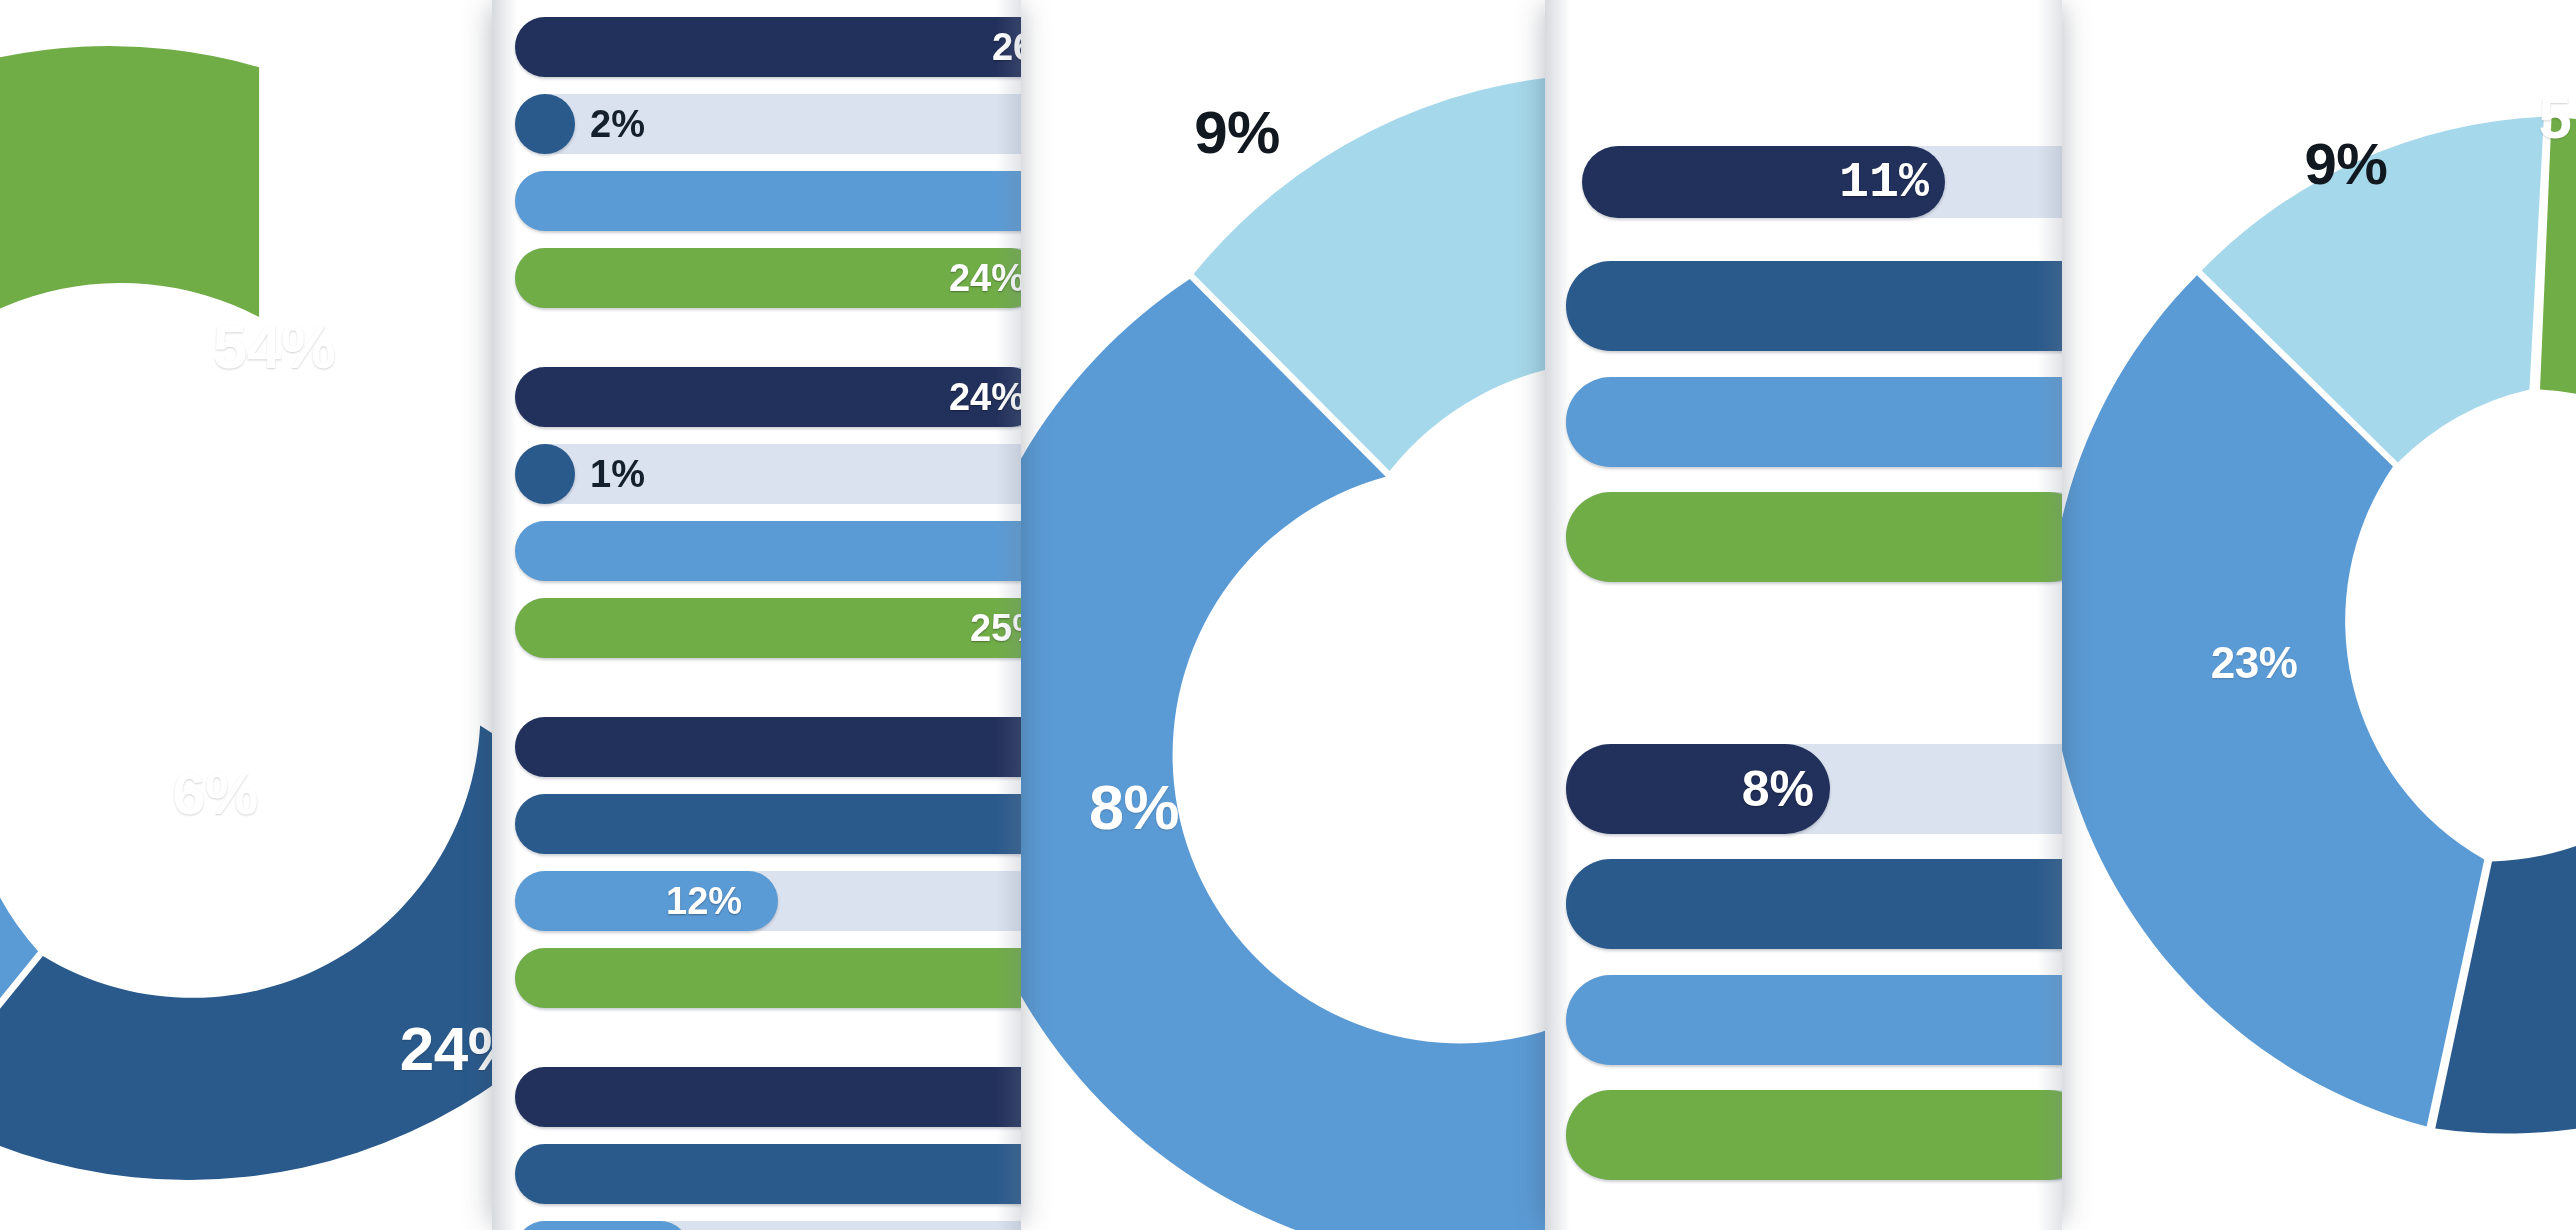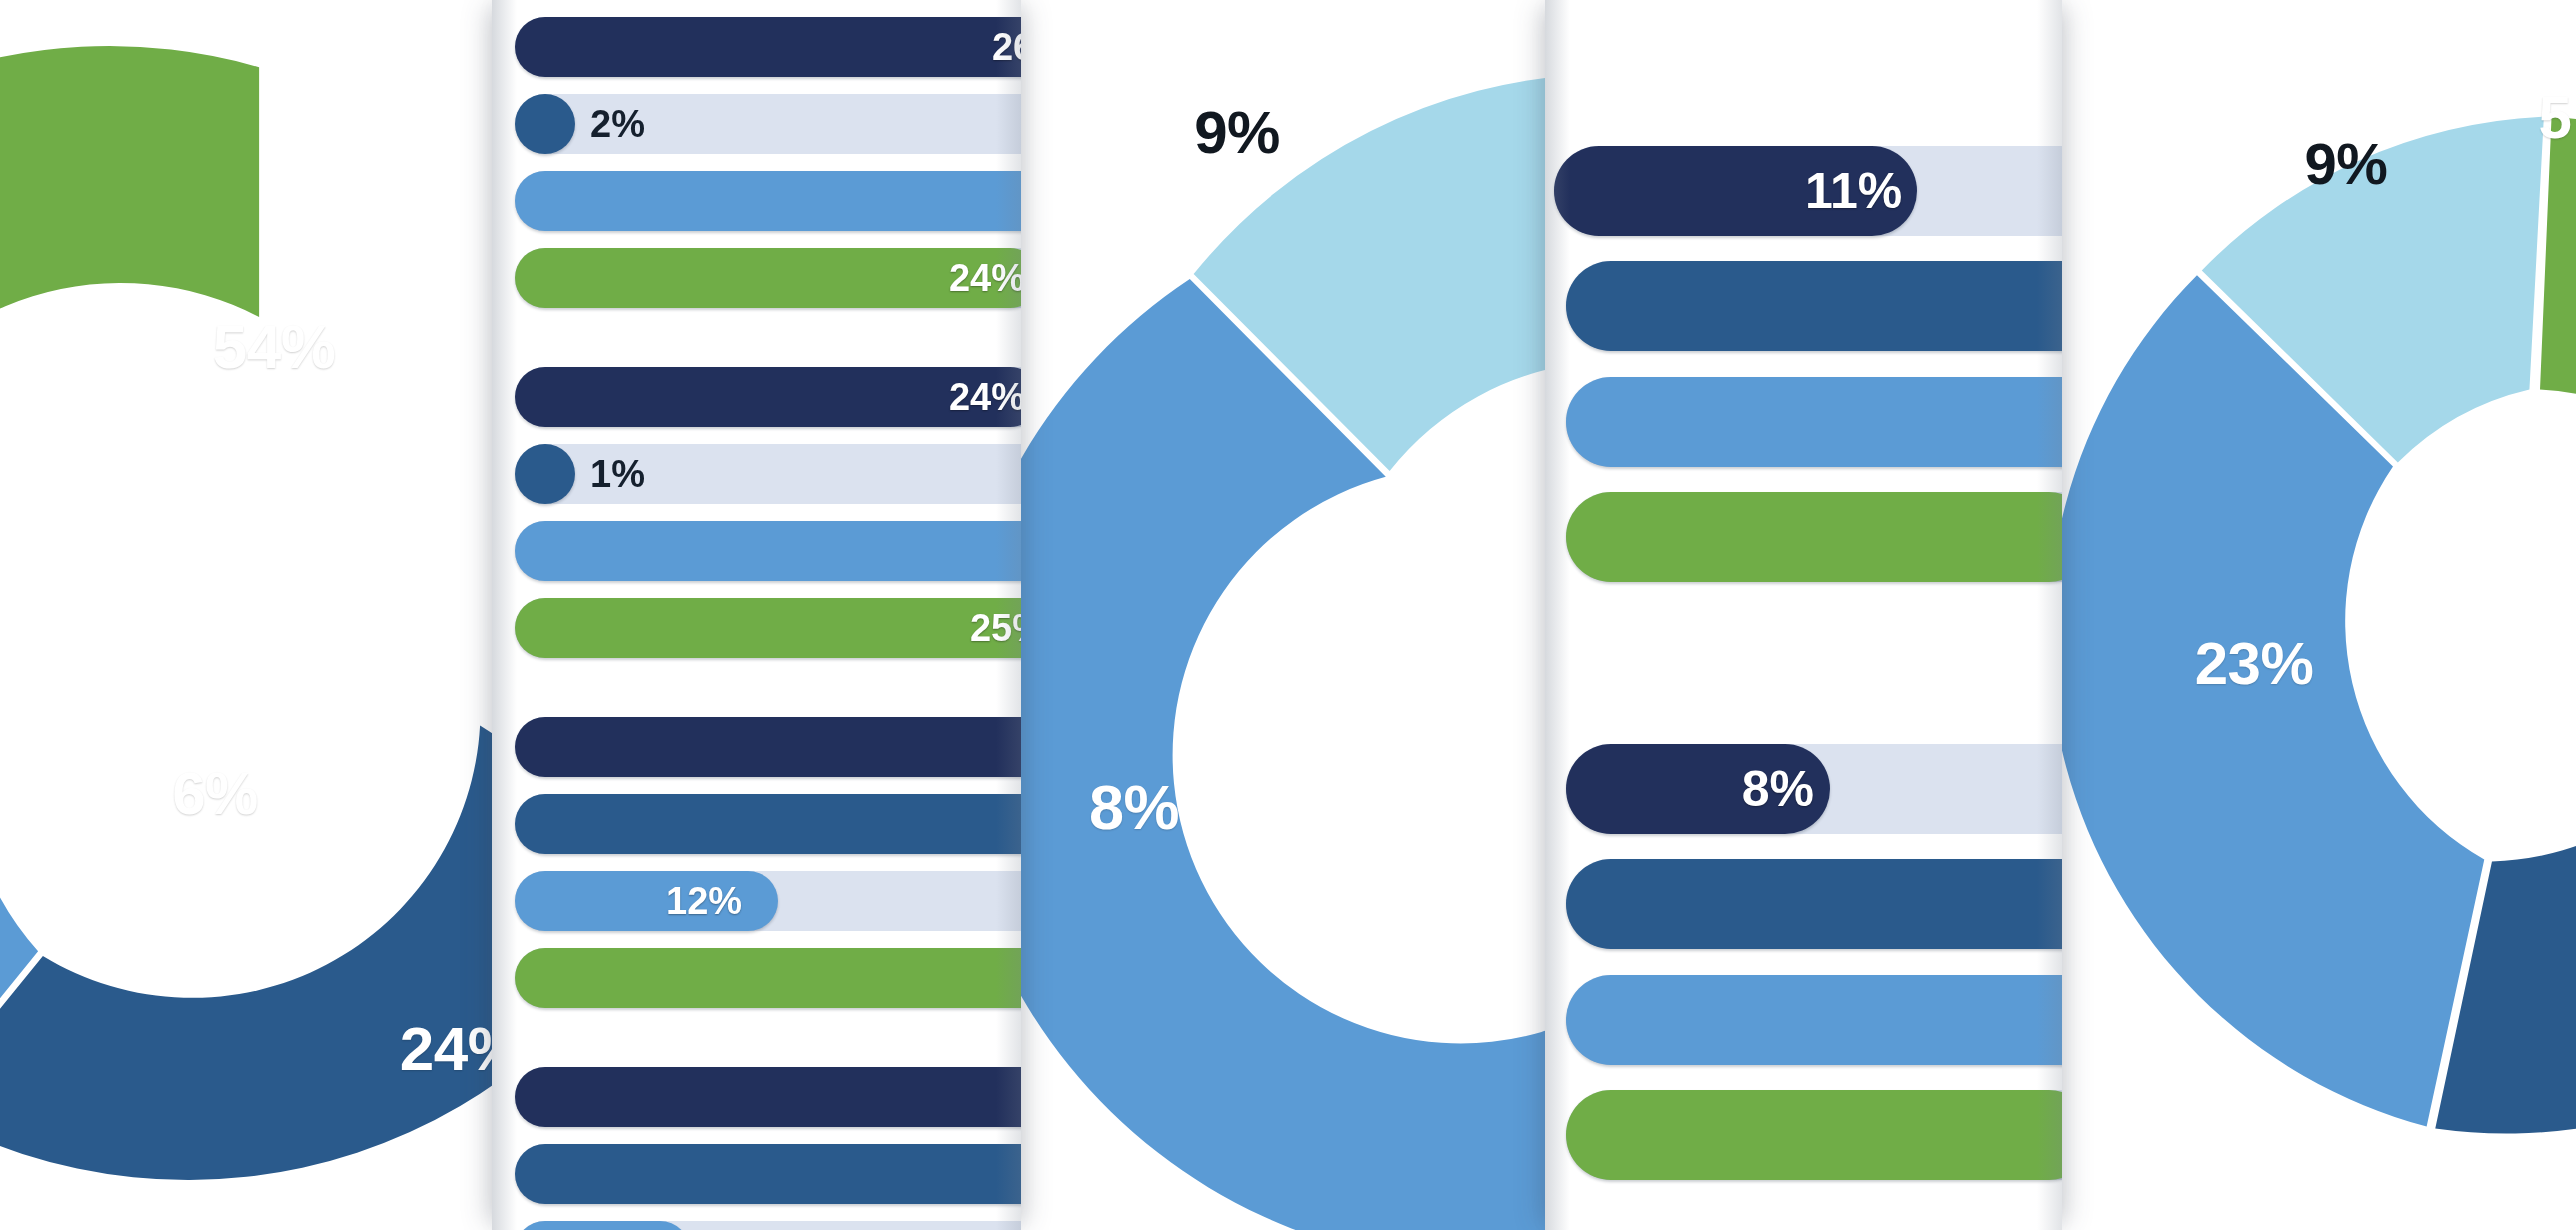--- a/index.html
+++ b/index.html
@@ -214,21 +214,21 @@
     </div>
     <div class="slice-label dark" style="left:216px; top:132px; font-size:60px;">9%</div>
     <div class="slice-label light" style="left:113px; top:807px; font-size:63px;">8%</div>
   </div>
 
   <div class="panel card-panel" style="left:1545px; width:517px;">
     <div class="seam-left"></div>
     <div class="seam-right"></div>
     <div class="bar-groups" id="bars-right">
         <div class="bar-group" style="top: 146px; height: 436px;">
-          <div class="bar-row" style="top: 0px; height: 90px; left: 9px; right: -106px;">
+          <div class="bar-row" style="top: 0px; height: 72px; left: 37px; right: -106px; font-family: Liberation Mono, monospace;">
             <div class="bar-track"></div>
             <div class="bar-fill" style="width: 363px; background: rgb(34, 48, 92);"></div>
             <div class="bar-value inside" style="font-size: 50px; left: 251px; width: 96px; text-align: right;">11%</div>
           </div>
           <div class="bar-row" style="top: 115px; height: 90px; left: 21px; right: -106px;">
             <div class="bar-track"></div>
             <div class="bar-fill" style="width: 561px; background: rgb(42, 90, 140);"></div>
           </div>
           <div class="bar-row" style="top: 231px; height: 90px; left: 21px; right: -106px;">
             <div class="bar-track"></div>
@@ -282,17 +282,17 @@
                  Z"></path>
         <path fill="#2a5a8c" d="M 479 1224
                  A 530 530 0 0 0 1030 930
                  L 780 800
                  A 285 285 0 0 1 538 946
                  Z"></path>
       </svg>
     </div>
     <div class="slice-label dark" style="left:284px; top:163px; font-size:58px;">9%</div>
     <div class="slice-label light" style="left:493px; top:117px; font-size:60px;">5</div>
-    <div class="slice-label light" style="left:192px; top:663px; font-size:60px;">23%</div>
+    <div class="slice-label light" style="left:192px; top:663px; font-size:44px;">23%</div>
   </div>
 
 </div>
 
 
 </body></html>

